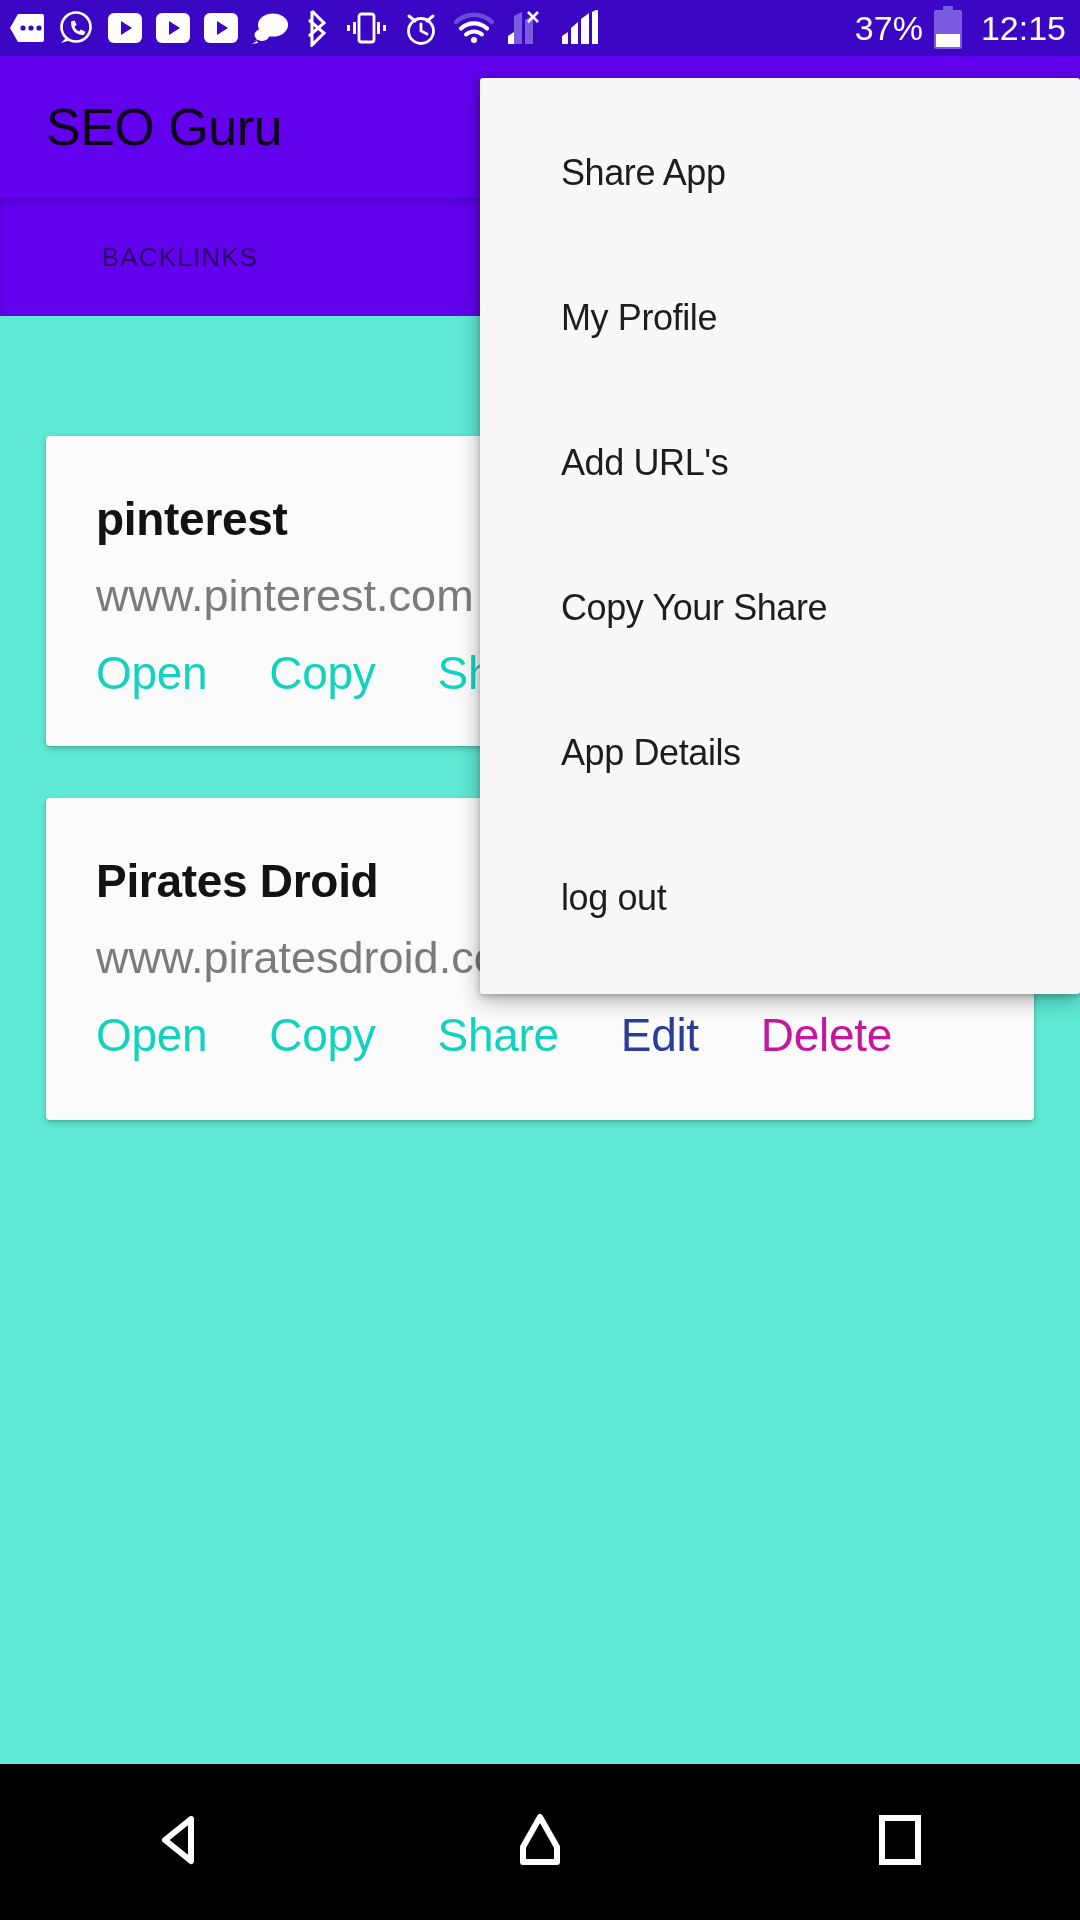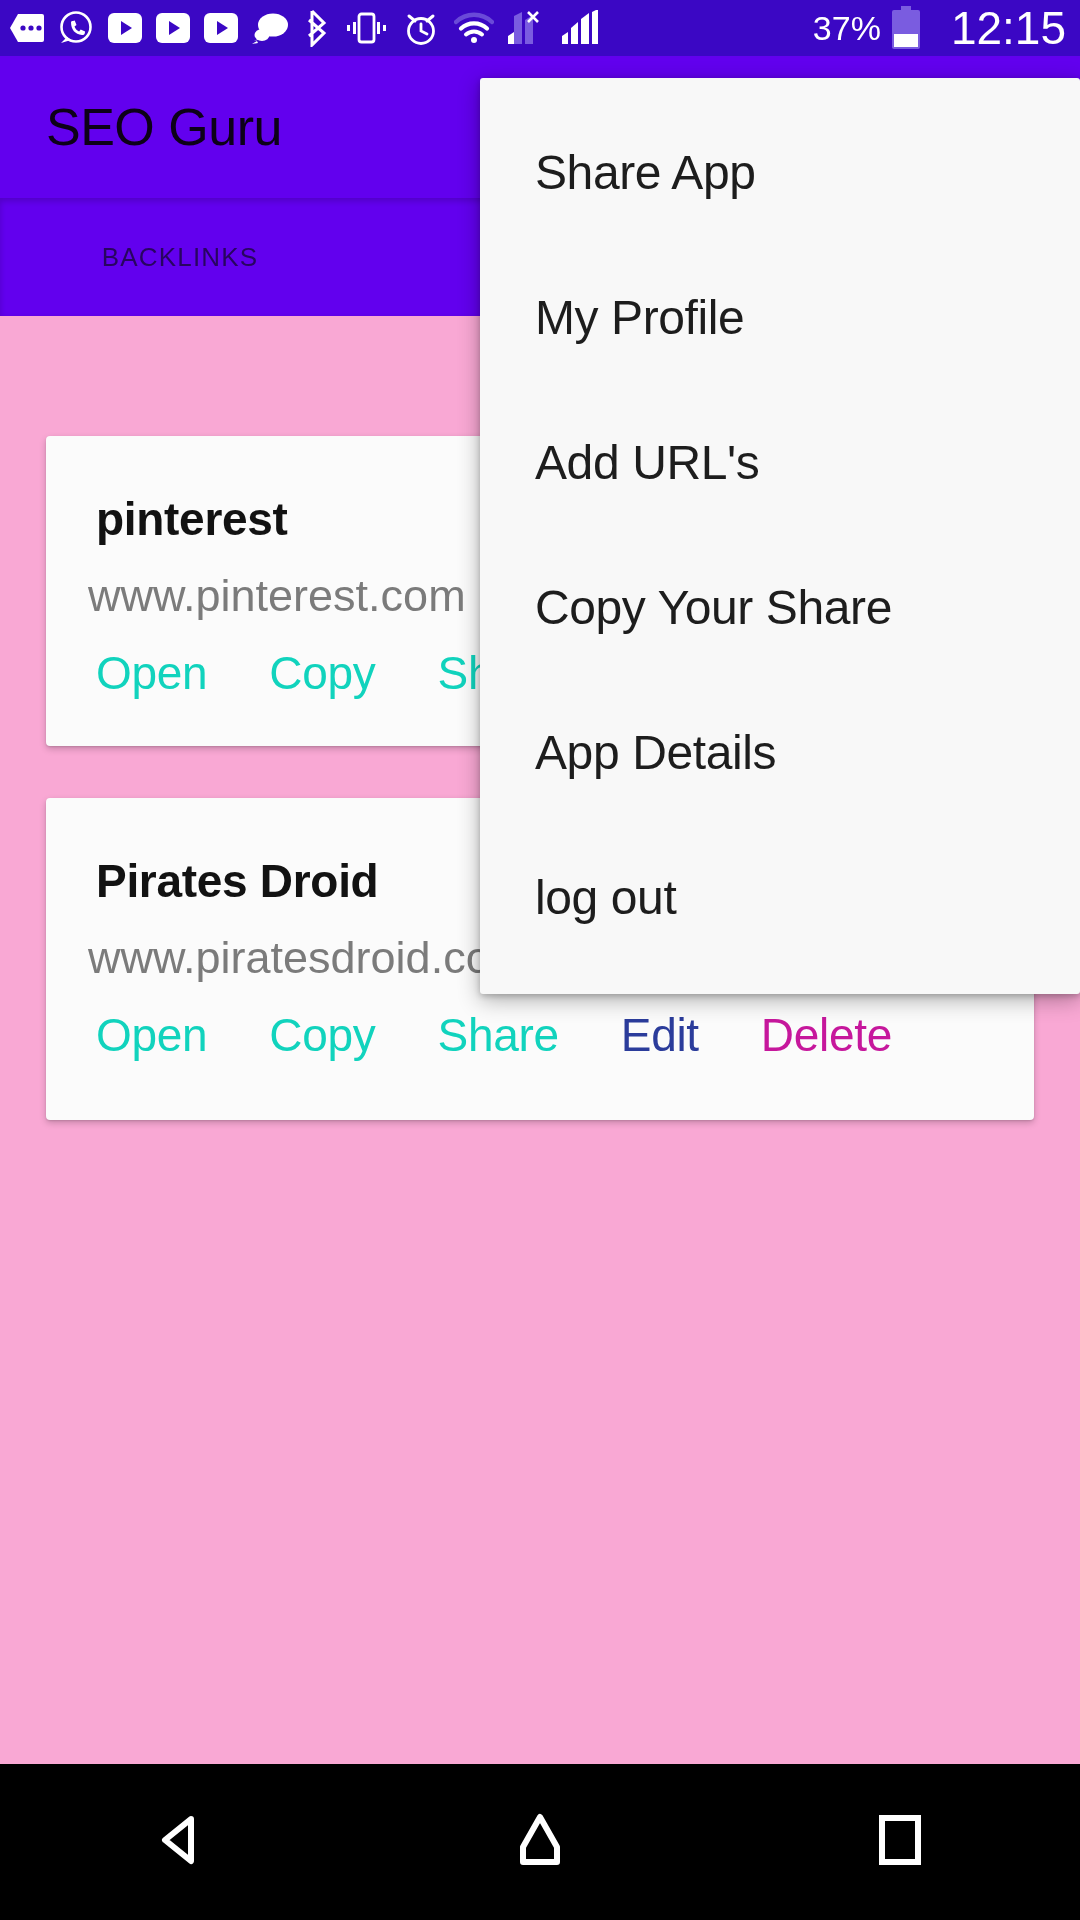--- a/index.html
+++ b/index.html
@@ -20,22 +20,22 @@
     color:#ffffff;
   }
   .sb-icons{ display:flex; align-items:center; gap:14px; flex:1; }
   .sb-right{ display:flex; align-items:center; gap:10px; }
   .sb-ico{ display:flex; align-items:center; justify-content:center; }
   .batt-pct{
     font-size:34px; letter-spacing:0px; font-weight:400;
     color:#ffffff; line-height:1;
   }
   .clock{
-    font-size:46px; font-weight:400; color:#ffffff; line-height:1;
-    margin-left:20px;
+    font-size:34px; font-weight:400; color:#ffffff; line-height:1;
+    margin-left:8px;
   }
 
   
   .appbar{
     position:absolute; top:56px; left:0; width:1080px; height:142px;
     background:#6200ee;
   }
   .appbar-title{
     position:absolute; left:46px; top:50%; transform:translateY(-50%);
     font-size:52px; font-weight:400; color:#0d0118;
@@ -58,38 +58,38 @@
   }
   .tab.active{ color:#280560; }
   .tab.active::after{
     content:""; position:absolute; bottom:0; left:0; right:0; height:7px;
     background:#1fc8b5;
   }
 
   
   .content{
     position:absolute; top:316px; left:0; width:1080px; height:1448px;
-    background:#f9a8d4;
+    background:#5eead4;
   }
   .card{
     position:absolute; left:46px; width:988px;
     background:#fbfbfb;
     border-radius:4px;
     box-shadow:0 3px 7px rgba(0,0,0,.20), 0 1px 2px rgba(0,0,0,.12);
   }
   #card-0{ top:120px; height:310px; }
   #card-1{ top:482px; height:322px; }
 
   .card-title{
     position:absolute; left:50px; top:56px;
     font-size:46px; font-weight:700; color:#121212;
     letter-spacing:-0.3px;
   }
   .card-url{
-    position:absolute; left:42px; top:134px;
+    position:absolute; left:50px; top:134px;
     font-size:45px; font-weight:400; color:#7b7b7b;
     white-space:nowrap;
   }
   .card-actions{
     position:absolute; left:50px; top:210px;
     display:flex; align-items:baseline; gap:8px;
     white-space:nowrap;
   }
   .act{
     font-size:46px; font-weight:400;
@@ -105,22 +105,22 @@
   .menu{
     position:absolute; top:78px; left:480px; width:600px;
     background:#f8f8f8;
     border-radius:3px;
     box-shadow:0 6px 22px rgba(0,0,0,.30), 0 2px 6px rgba(0,0,0,.22);
     padding:22px 0 24px 0;
     z-index:40;
   }
   .menu-item{
     height:145px; display:flex; align-items:center;
-    padding-left:55px;
-    font-size:48px; font-weight:400; color:#1d1d1d;
+    padding-left:81px;
+    font-size:36px; font-weight:400; color:#1d1d1d;
     letter-spacing:-0.4px;
   }
 
   
   .navbar{
     position:absolute; bottom:0; left:0; width:1080px; height:156px;
     background:#000000;
     display:flex; align-items:center; justify-content:space-around;
     z-index:60;
   }

